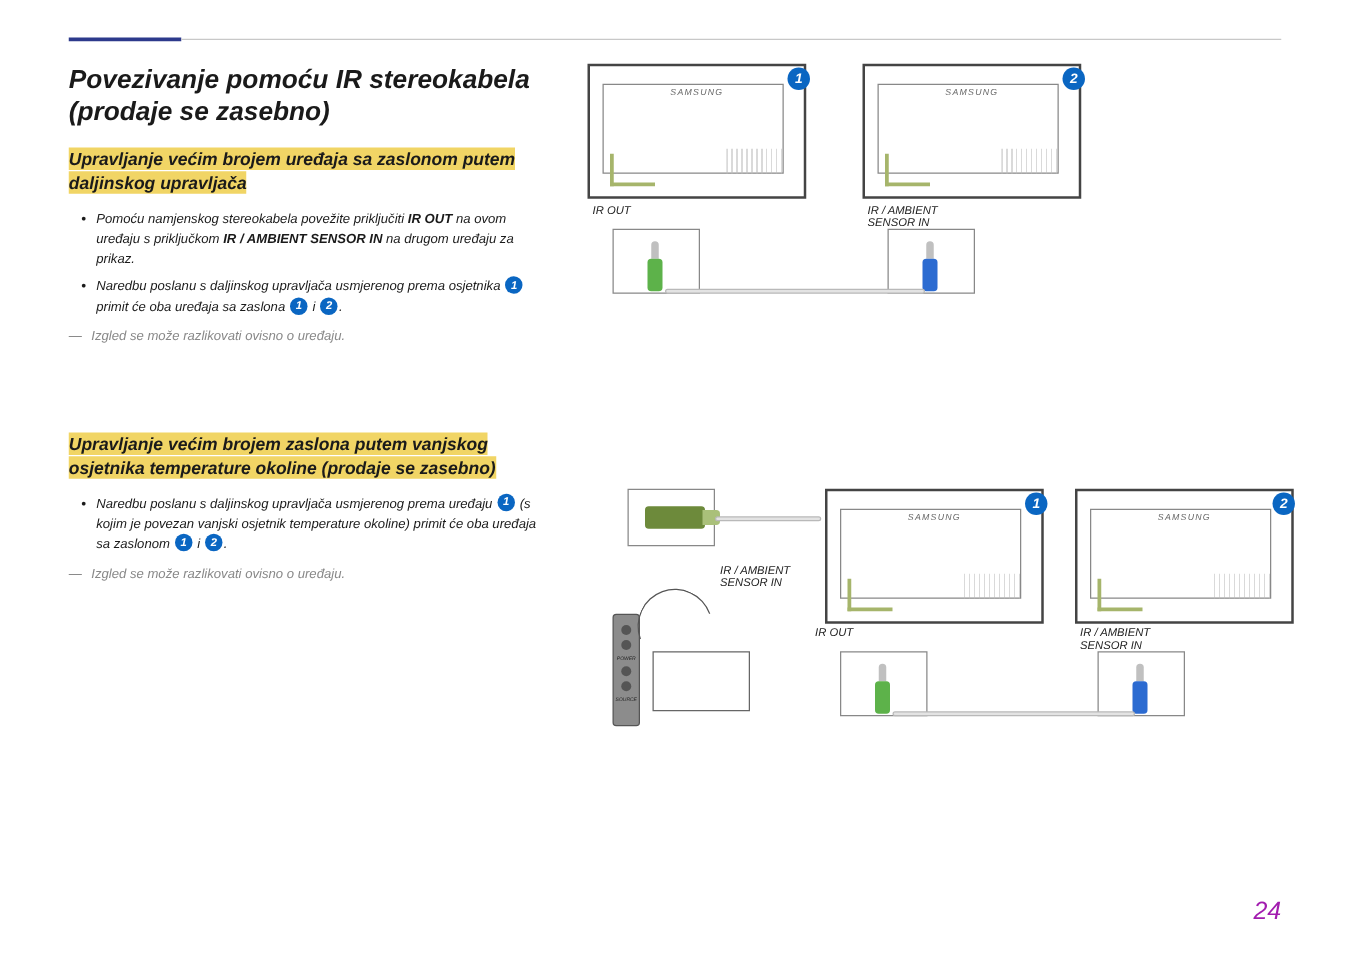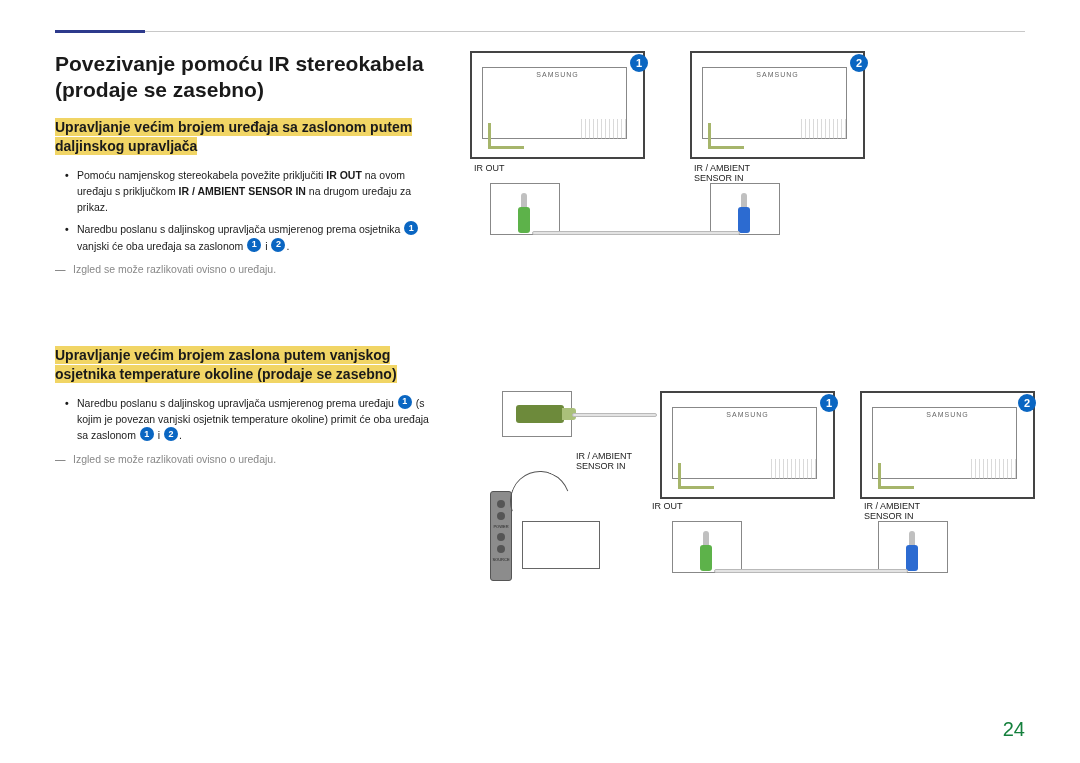--- a/index.html
+++ b/index.html
@@ -7,20 +7,21 @@
     width: 1080px;
     height: 763px;
     background: #ffffff;
     font-family: Arial, Helvetica, sans-serif;
     color: #1a1a1a;
     position: relative;
     overflow: hidden;
   }
   .page {
     padding: 30px 55px 25px 55px;
+    font-style: italic;
   }
   .header-rule { display:flex; align-items:center; margin-bottom:18px; }
   .header-thick { width:90px; height:3px; background:#2d3a8c; }
   .header-thin  { flex:1; height:1px; background:#c8c8c8; }
 
   .cols { display:flex; }
   .left { width:405px; padding-right:20px; }
   .right { flex:1; }
 
   h1.title { font-size:21px; font-weight:700; line-height:1.25; margin-bottom:8px; }
@@ -120,21 +121,21 @@
     position:absolute; width:78px; height:48px; border:1px solid #666; background:#fff;
   }
   .arc {
     position:absolute; width:60px; height:60px; border:1.5px solid #555; border-radius:50%;
     border-right-color:transparent; border-bottom-color:transparent;
     transform:rotate(25deg);
   }
 
   .page-num {
     position:absolute; right:55px; bottom:22px;
-    font-size:20px; color:#15803d;
+    font-size:20px; color:#a21caf;
   }
 </style>
 </head>
 <body>
 
 <div class="page">
   <div class="header-rule">
     <div class="header-thick"></div>
     <div class="header-thin"></div>
   </div>
@@ -148,21 +149,21 @@
 
       <div class="sub-wrap">
         <h2 class="sub">Upravljanje većim brojem uređaja sa zaslonom putem daljinskog upravljača</h2>
       </div>
 
       <ul class="bul">
         <li>
           <span>Pomoću namjenskog stereokabela povežite priključiti </span><span class="bold">IR OUT</span><span> na ovom uređaju s priključkom </span><span class="bold">IR / AMBIENT SENSOR IN</span><span> na drugom uređaju za prikaz.</span>
         </li>
         <li>
-          <span>Naredbu poslanu s daljinskog upravljača usmjerenog prema osjetnika </span><span class="badge">1</span><span> vanjski će oba uređaja sa zaslonom </span><span class="badge">1</span><span> i </span><span class="badge">2</span><span>.</span>
+          <span>Naredbu poslanu s daljinskog upravljača usmjerenog prema osjetnika </span><span class="badge">1</span><span> primit će oba uređaja sa zaslona </span><span class="badge">1</span><span> i </span><span class="badge">2</span><span>.</span>
         </li>
       </ul>
 
       <p class="dashnote" style="color:#888;">Izgled se može razlikovati ovisno o uređaju.</p>
 
       <div style="height:48px"></div>
 
       <div class="sub-wrap">
         <h2 class="sub">Upravljanje većim brojem zaslona putem vanjskog osjetnika temperature okoline (prodaje se zasebno)</h2>
       </div>

